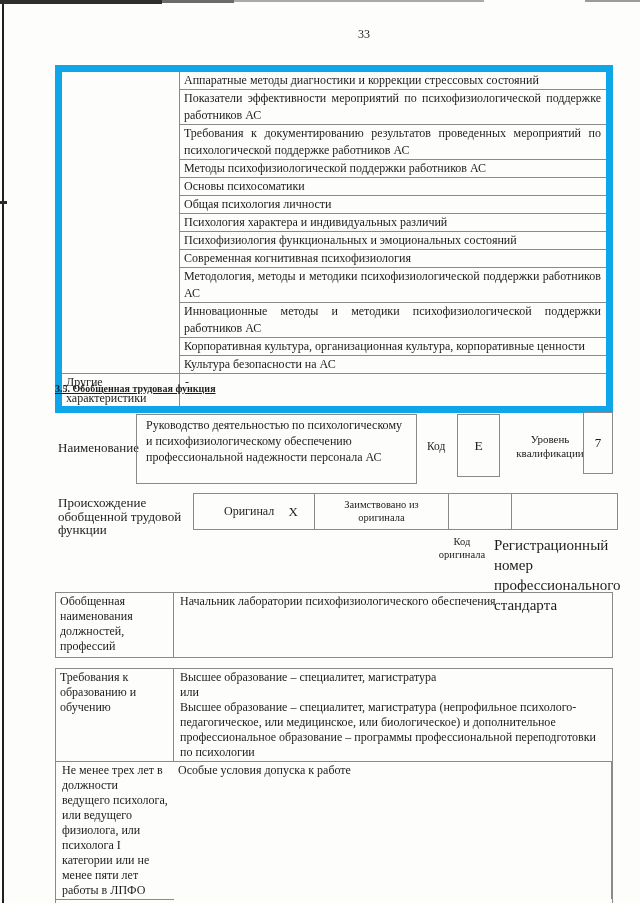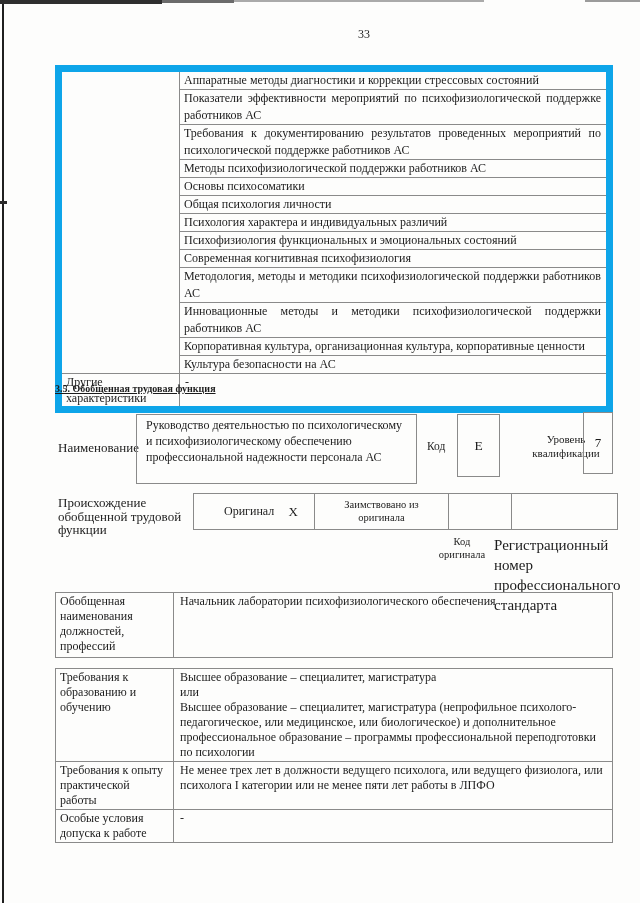--- a/index.html
+++ b/index.html
@@ -36,21 +36,21 @@
   
   .section-title { position:absolute; left:55px; top:383px; font-weight:bold; font-size:10px;text-decoration:underline; }
 
   
   .gtf-name-label { position:absolute; left:58px;  top:440px; font-size:13px; }
   .gtf-name-box   { position:absolute; left:136px; top:414px; width:281px; min-height:70px;
                     border:1px solid #8a8a8a; padding:2px 8px 3px 9px; line-height:16px; }
   .gtf-code-label { position:absolute; left:427px; top:440px; font-size:11.5px; }
   .gtf-code-box   { position:absolute; left:457px; top:414px; width:43px; height:63px;
                     border:1px solid #8a8a8a; display:flex; align-items:center; justify-content:center; font-size:13.5px; }
-  .gtf-level-label{ position:absolute; left:526px; top:433px; width:80px; text-align:center;
+  .gtf-level-label{ position:absolute; left:510px; top:433px; width:80px; text-align:center;
                     font-size:11px; line-height:13.5px; }
   .gtf-level-box  { position:absolute; left:583px; top:412px; width:30px; height:62px;
                     border:1px solid #8a8a8a; display:flex; align-items:center; justify-content:center; font-size:13px; }
 
   
   .origin-label { position:absolute; left:58px; top:496px; width:130px; font-size:13px; line-height:13.5px; }
   .origin-table { position:absolute; left:193px; top:493px; width:425px; height:37px;
                   border:1px solid #8a8a8a; display:grid; grid-template-columns:101px 134px 63px 123px;padding-left:20px; }
   .origin-cell  { border-right:1px solid #8a8a8a; }
   .origin-cell:last-child { border-right:none; }
@@ -136,19 +136,18 @@
     <div class="lv-v">Начальник лаборатории психофизиологического обеспечения</div>
   </div>
 
   <div class="lv-table req-table">
     <div class="lv-l">Требования к образованию и обучению</div>
     <div class="lv-v">
       <span class="req-edu-line">Высшее образование – специалитет, магистратура</span>
       <span class="req-edu-line">или</span>
       <span class="req-edu-line">Высшее образование – специалитет, магистратура (непрофильное психолого-педагогическое, или медицинское, или биологическое) и дополнительное профессиональное образование – программы профессиональной переподготовки по психологии</span>
     </div>
-    <div class="lv-l bt">Требования к опыту практической работы</div>
     <div class="lv-v bt">Не менее трех лет в должности ведущего психолога, или ведущего физиолога, или психолога I категории или не менее пяти лет работы в ЛПФО</div>
     <div class="lv-l bt">Особые условия допуска к работе</div>
     <div class="lv-v bt">-</div>
   </div>
 
 </div>
 
 </body></html>

